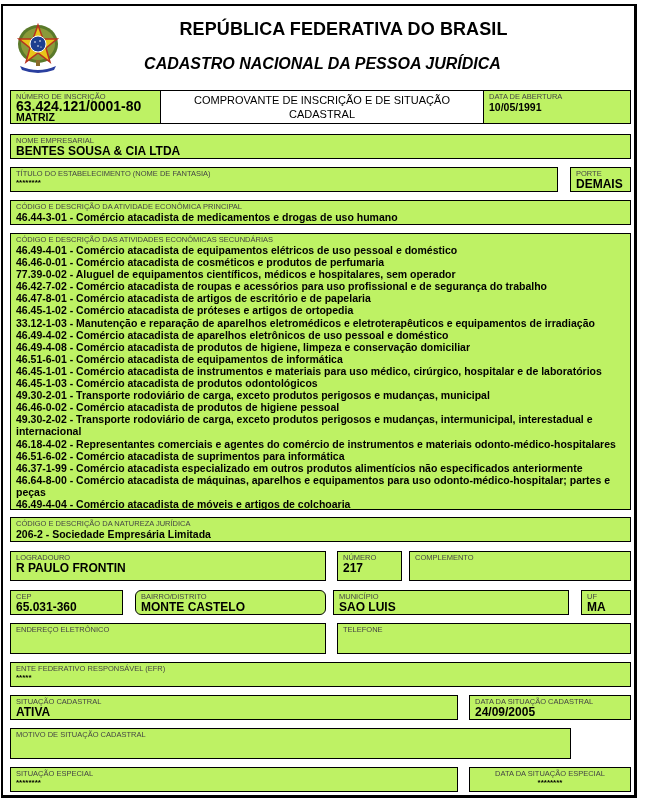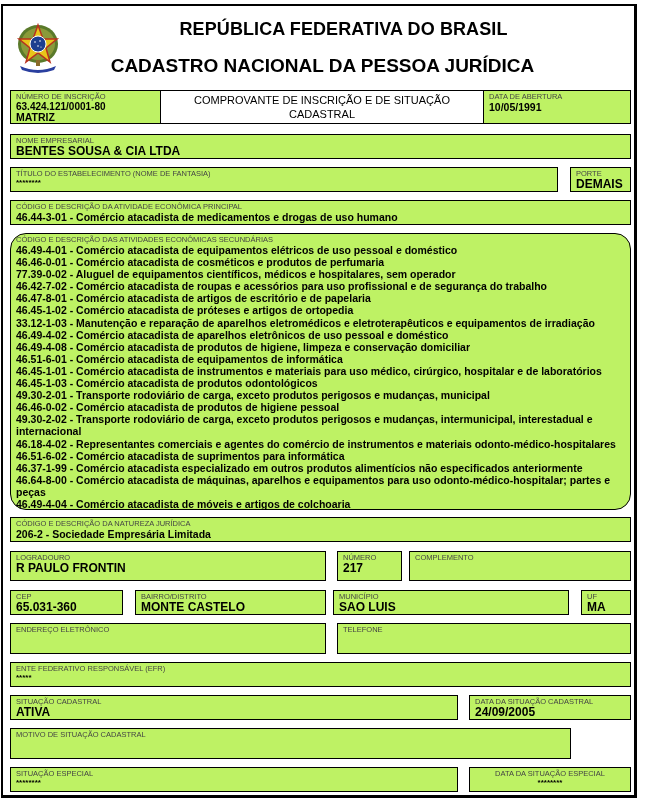--- a/index.html
+++ b/index.html
@@ -8,21 +8,21 @@
   .frame { position: absolute; left: 1px; top: 4px; width: 636px; height: 794px;
            border: 2px solid #000; border-right-width: 3px; border-bottom-width: 3px; box-sizing: border-box; }
   .box { position: absolute; border: 1px solid #000; box-sizing: border-box; padding: 1px 5px 0 5px; background: #bef264; }
   .lbl { display: block; font-size: 7.5px; color: #444; line-height: 9px; text-transform: uppercase; white-space: nowrap; }
   .val { display: block; font-size: 12px; font-weight: bold; line-height: 12px; white-space: nowrap; }
   .val-small { display: block; font-size: 8px; font-weight: bold; line-height: 10px; }
   .emblem { position: absolute; left: 16px; top: 22px; width: 44px; height: 52px; }
   .title1 { position: absolute; left: 0; width: 645px; top: 19px; text-align: center;
             font-size: 18px; font-weight: bold; letter-spacing: 0.1px; padding-left: 21px; }
   .title2 { position: absolute; left: 0; width: 645px; top: 55px; text-align: center;
-            font-size: 19px; font-weight: bold; }
+            font-size: 16px; font-weight: bold; font-style: italic; }
   .comprov { position: absolute; left: 160px; top: 90px; width: 324px; height: 34px;
              border: 1px solid #000; box-sizing: border-box; text-align: center;
              font-size: 11px; line-height: 14px; padding-top: 2px; }
   .act-list { list-style: none; margin: 0; padding: 0; }
   .act-list li { font-size: 10.5px; font-weight: bold; line-height: 12.1px; }
   .act-main { font-size: 10.5px; font-weight: bold; line-height: 12px; display: block; }
 </style>
 </head>
 <body>
 
@@ -39,21 +39,21 @@
     <circle cx="25" cy="25" r="0.6" fill="#fff"></circle>
   <rect x="20" y="38" width="4" height="6" fill="#8a6a2a"></rect>
   <path d="M4,44 Q22,52 40,44 L38,48 Q22,54 6,48 Z" fill="#2a3f9f"></path>
 </svg>
 
 <div class="title1">REPÚBLICA FEDERATIVA DO BRASIL</div>
 <div class="title2">CADASTRO NACIONAL DA PESSOA JURÍDICA</div>
 
 <div class="box" style="left:10px; top:90px; width:151px; height:34px;">
   <span class="lbl">NÚMERO DE INSCRIÇÃO</span>
-  <span class="val" style="font-size:10px; line-height:11px;">63.424.121/0001-80</span>
+  <span class="val" style="font-size:14px; line-height:11px;">63.424.121/0001-80</span>
   <span class="val" style="font-size:10.5px; line-height:11px;">MATRIZ</span>
 </div>
 <div class="comprov">COMPROVANTE DE INSCRIÇÃO E DE SITUAÇÃO CADASTRAL</div>
 <div class="box" style="left:483px; top:90px; width:148px; height:34px;">
   <span class="lbl">DATA DE ABERTURA</span>
   <span class="val" style="font-size:10.5px;">10/05/1991</span>
 </div>
 
 <div class="box" style="left:10px; top:134px; width:621px; height:25px;">
   <span class="lbl">NOME EMPRESARIAL</span>
@@ -67,21 +67,21 @@
 <div class="box" style="left:570px; top:167px; width:61px; height:25px;">
   <span class="lbl">PORTE</span>
   <span class="val">DEMAIS</span>
 </div>
 
 <div class="box" style="left:10px; top:200px; width:621px; height:25px;">
   <span class="lbl">CÓDIGO E DESCRIÇÃO DA ATIVIDADE ECONÔMICA PRINCIPAL</span>
   <span class="act-main">46.44-3-01 - Comércio atacadista de medicamentos e drogas de uso humano</span>
 </div>
 
-<div class="box" style="left:10px; top:233px; width:621px; height:277px;border-radius:16px;">
+<div class="box" style="left:10px; top:233px; width:621px; height:277px;">
   <span class="lbl">CÓDIGO E DESCRIÇÃO DAS ATIVIDADES ECONÔMICAS SECUNDÁRIAS</span>
   <ul class="act-list">
     <li>46.49-4-01 - Comércio atacadista de equipamentos elétricos de uso pessoal e doméstico</li>
     <li>46.46-0-01 - Comércio atacadista de cosméticos e produtos de perfumaria</li>
     <li>77.39-0-02 - Aluguel de equipamentos científicos, médicos e hospitalares, sem operador</li>
     <li>46.42-7-02 - Comércio atacadista de roupas e acessórios para uso profissional e de segurança do trabalho</li>
     <li>46.47-8-01 - Comércio atacadista de artigos de escritório e de papelaria</li>
     <li>46.45-1-02 - Comércio atacadista de próteses e artigos de ortopedia</li>
     <li>33.12-1-03 - Manutenção e reparação de aparelhos eletromédicos e eletroterapêuticos e equipamentos de irradiação</li>
     <li>46.49-4-02 - Comércio atacadista de aparelhos eletrônicos de uso pessoal e doméstico</li>
@@ -115,21 +115,21 @@
 </div>
 <div class="box" style="left:409px; top:551px; width:222px; height:30px;">
   <span class="lbl">COMPLEMENTO</span>
   <span class="val"></span>
 </div>
 
 <div class="box" style="left:10px; top:590px; width:113px; height:25px;">
   <span class="lbl">CEP</span>
   <span class="val">65.031-360</span>
 </div>
-<div class="box" style="left:135px; top:590px; width:191px; height:25px;">
+<div class="box" style="left:135px; top:590px; width:191px; height:25px;border-radius:6px;">
   <span class="lbl">BAIRRO/DISTRITO</span>
   <span class="val">MONTE CASTELO</span>
 </div>
 <div class="box" style="left:333px; top:590px; width:236px; height:25px;">
   <span class="lbl">MUNICÍPIO</span>
   <span class="val">SAO LUIS</span>
 </div>
 <div class="box" style="left:581px; top:590px; width:50px; height:25px;">
   <span class="lbl">UF</span>
   <span class="val">MA</span>

